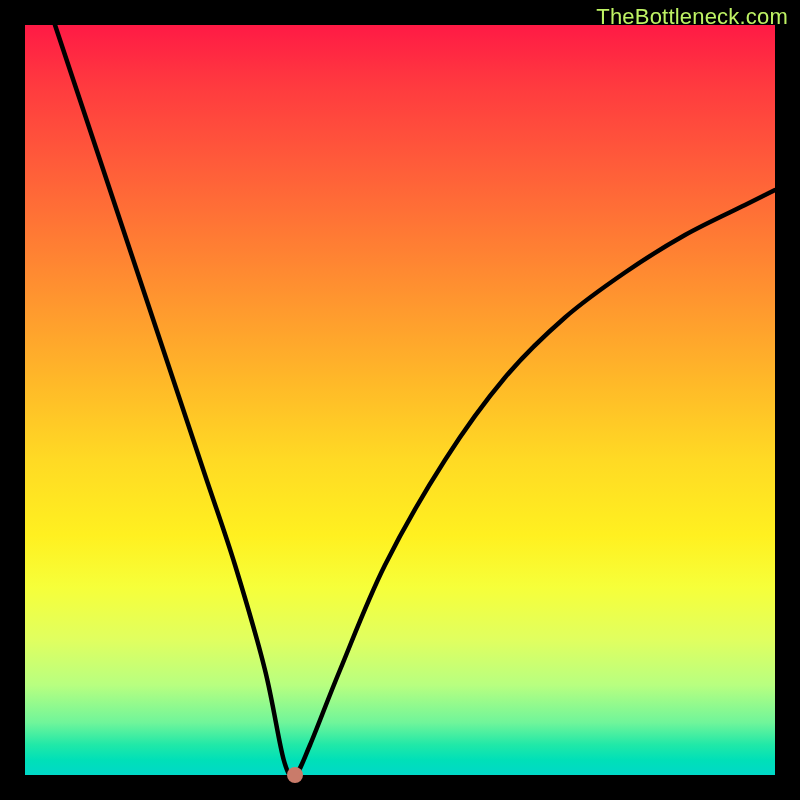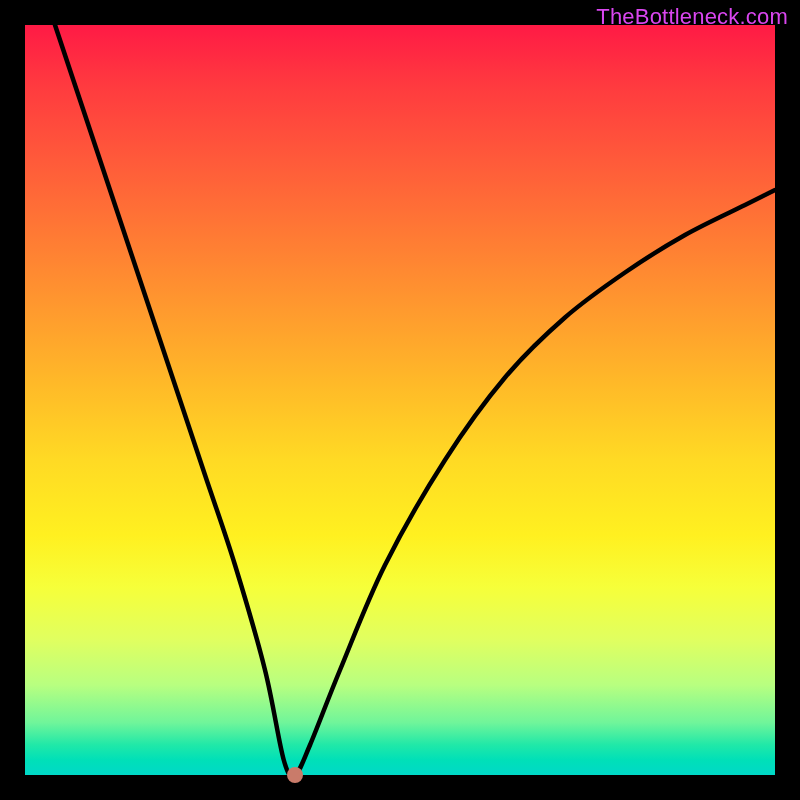--- a/index.html
+++ b/index.html
@@ -39,21 +39,21 @@
       #70f59a 93%,
       #20e8a8 96%,
       #00e0b8 98%,
       #00d8c8 100%
     );
   }
   .watermark {
     position: absolute;
     top: 4px;
     right: 12px;
-    color: #d946ef;
+    color: #bef264;
     font-size: 22px;
     font-weight: 500;
     letter-spacing: 0.2px;
     user-select: none;
   }
   .curve-svg {
     position: absolute;
     left: 0; top: 0;
     width: 750px;
     height: 750px;

